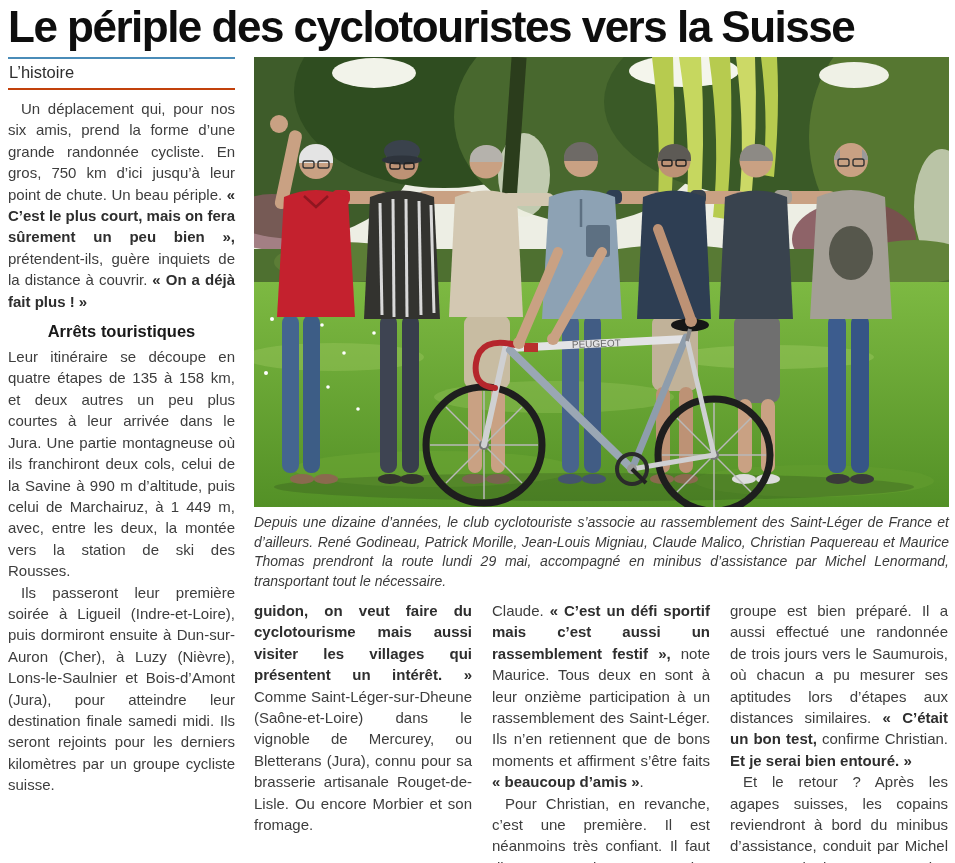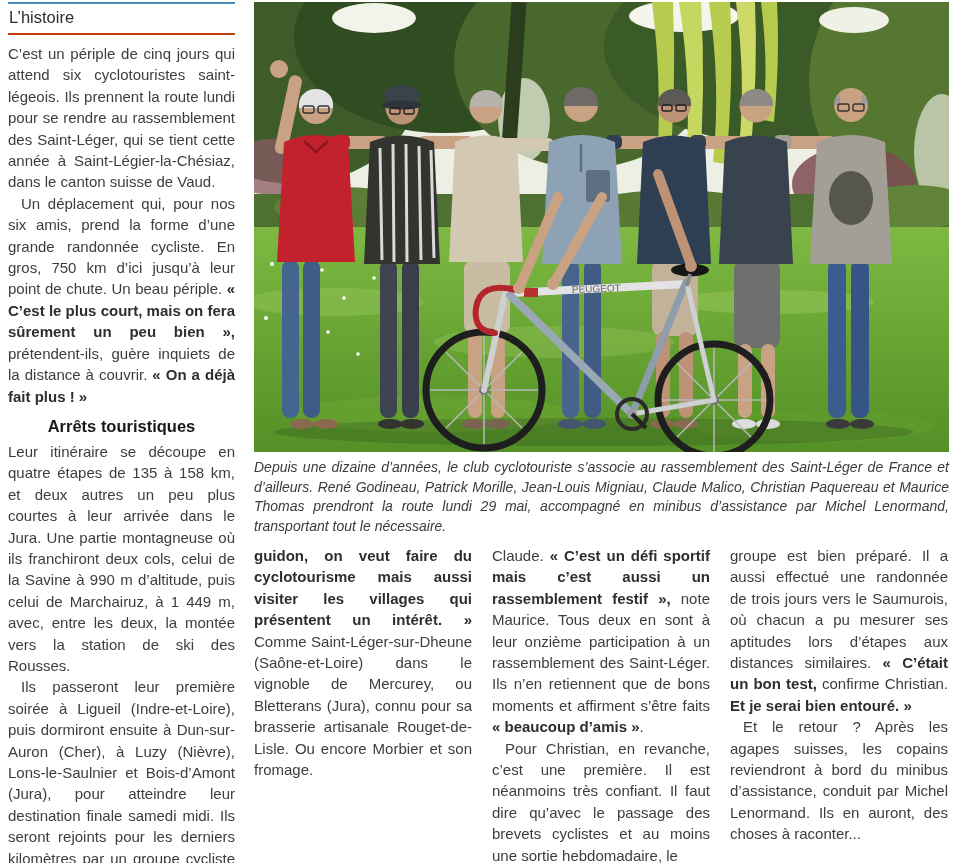--- a/index.html
+++ b/index.html
@@ -24,28 +24,28 @@
   .caption{margin:6px 0 9px 0;width:695px;font-size:14px;line-height:19.5px;font-style:italic;
         color:#3b3b3b;text-align:justify;}
   .cols3{display:flex;gap:20px;}
   .cols3 .tcol{width:218px;flex:none;}
 </style>
 </head>
 <body>
 
 <div class="page">
 
+  <h1 class="headline">Le périple des cyclotouristes vers la Suisse</h1>
 
 
   <div class="layout">
 
     <div class="col1">
       <div class="kicker">L’histoire</div>
       <div class="textcol">
-          <p><span>C’est un périple de cinq jours qui attend six cyclotouristes saint-légeois. Ils prennent la route lundi pour se rendre au rassemblement des Saint-Léger, qui se tient cette année à Saint-Légier-la-Chésiaz, dans le canton suisse de Vaud.</span></p>
           <p class="ind"><span>Un déplacement qui, pour nos six amis, prend la forme d’une grande randonnée cycliste. En gros, 750 km d’ici jusqu’à leur point de chute. Un beau périple. </span><b>« C’est le plus court, mais on fera sûrement un peu bien »,</b><span> prétendent-ils, guère inquiets de la distance à couvrir. </span><b>« On a déjà fait plus ! »</b></p>
           <h3>Arrêts touristiques</h3>
           <p><span>Leur itinéraire se découpe en quatre étapes de 135 à 158 km, et deux autres un peu plus courtes à leur arrivée dans le Jura. Une partie montagneuse où ils franchiront deux cols, celui de la Savine à 990 m d’altitude, puis celui de Marchairuz, à 1 449 m, avec, entre les deux, la montée vers la station de ski des Rousses.</span></p>
           <p class="ind"><span>Ils passeront leur première soirée à Ligueil (Indre-et-Loire), puis dormiront ensuite à Dun-sur-Auron (Cher), à Luzy (Nièvre), Lons-le-Saulnier et Bois-d’Amont (Jura), pour atteindre leur destination finale samedi midi. Ils seront rejoints pour les derniers kilomètres par un groupe cycliste suisse.</span></p>
         </div>
     </div>
 
     <div class="rightzone">
 
       <svg class="photo" viewBox="0 0 695 450" preserveAspectRatio="none">

